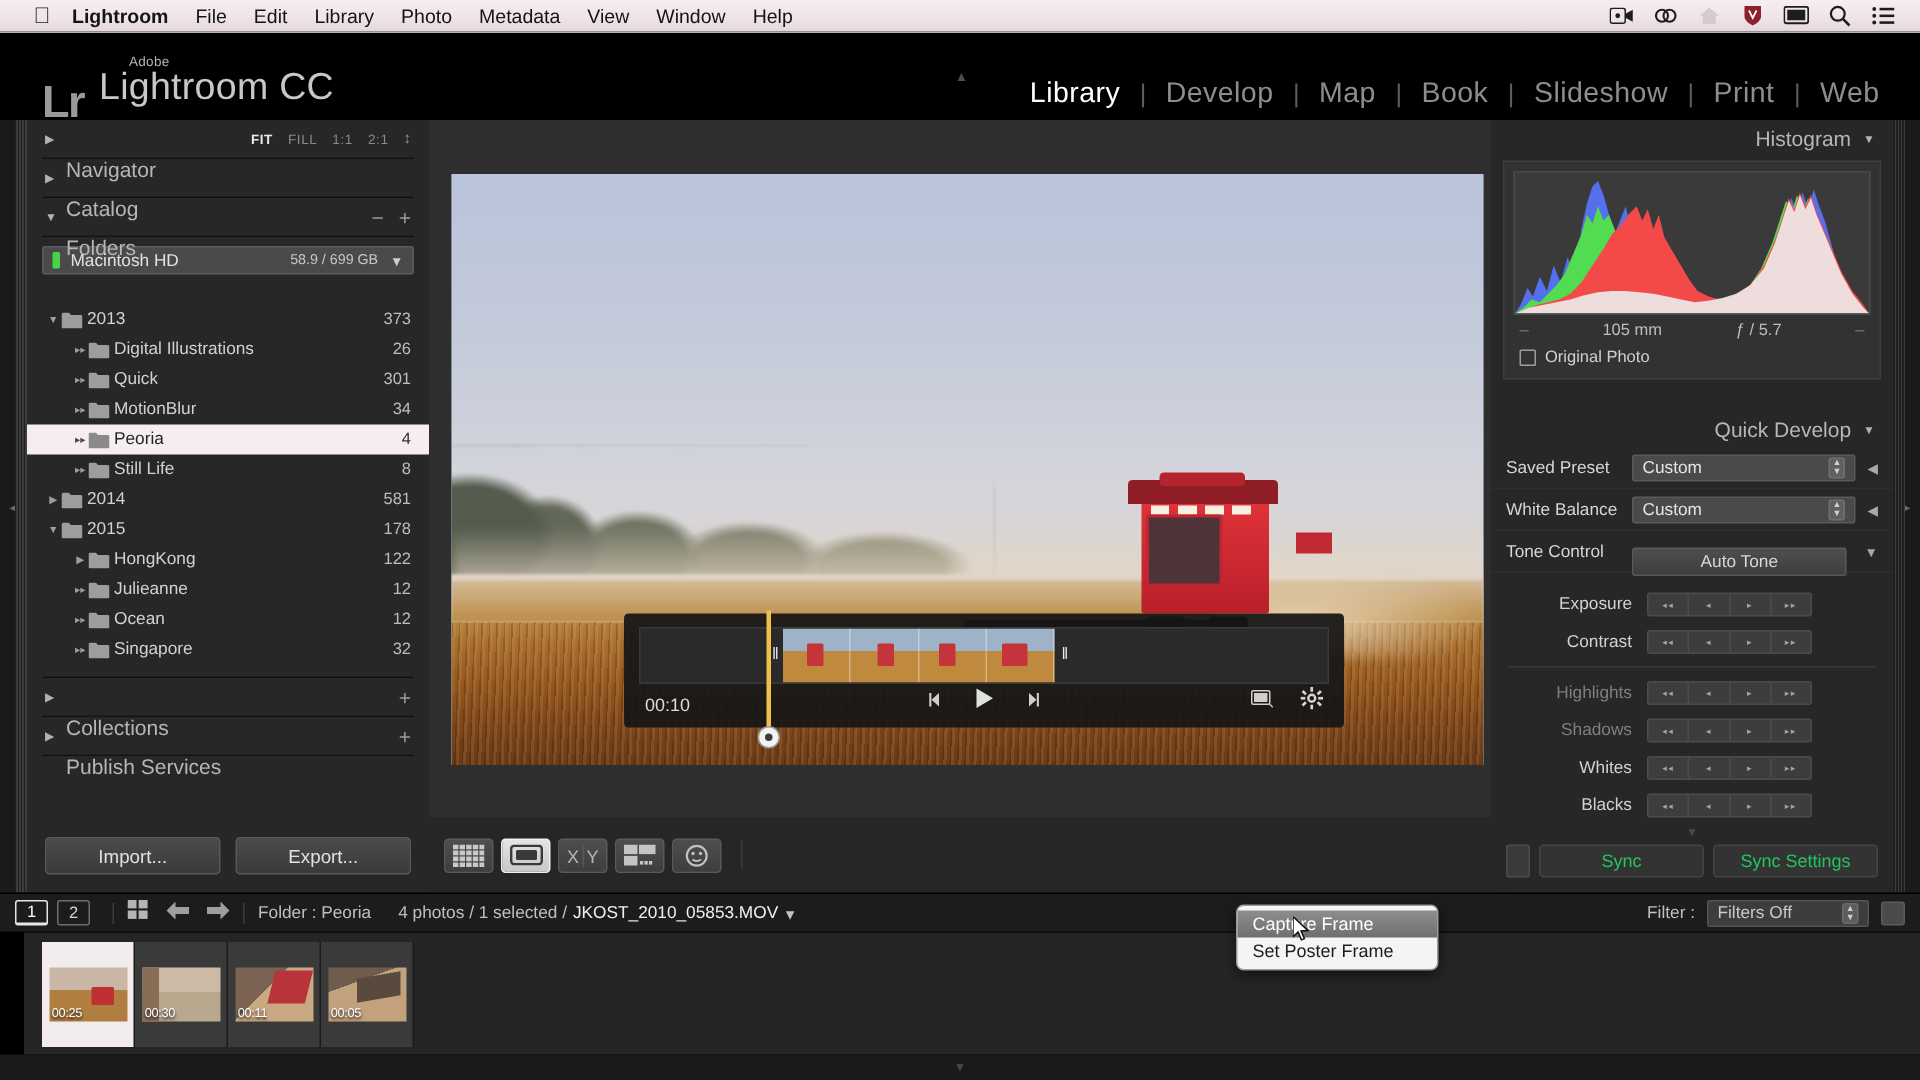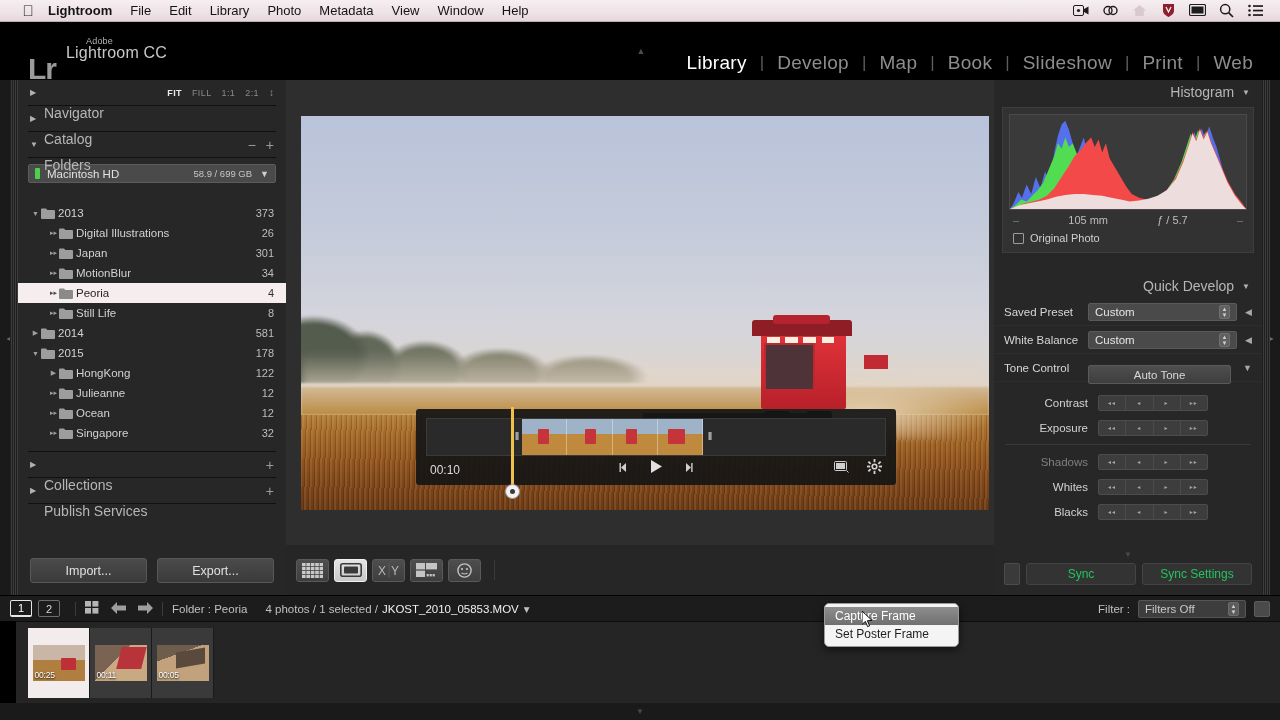--- a/index.html
+++ b/index.html
@@ -21,21 +21,21 @@
   .apple-logo { width: 20px; margin-left: 10px; text-align: center; color: #1a1a1a; font-size: 15px; line-height: 1; }
   .macbar .mitem { font-size: 13px; color: #141414; padding: 0 9px; line-height: 22px; white-space: nowrap; }
   .macbar .mitem.app { font-weight: bold; padding-left: 10px; }
   .macbar .right { margin-left: auto; display: flex; align-items: center; gap: 3px; padding-right: 4px; }
   .macbar .right .ricon { width: 26px; height: 20px; display: flex; align-items: center; justify-content: center; color: #1d1d1d; }
 
   
   .titlebar { position: absolute; top: 22px; left: 0; width: 1280px; height: 58px; background: #000; }
   .lr-badge { position: absolute; left: 28px; top: 32px; font-size: 30px; font-weight: bold; color: #9a9a9a; letter-spacing: -1px; line-height: 1; }
   .lr-adobe { position: absolute; left: 66px; top: 14px; font-size: 9px; color: #b4b4b4; letter-spacing: .2px; margin-left: 20px; }
-  .lr-name { position: absolute; left: 66px; top: 22px; font-size: 16px; color: #c8c8c8; font-weight: 300; letter-spacing: .2px; }
+  .lr-name { position: absolute; left: 66px; top: 22px; font-size: 25px; color: #c8c8c8; font-weight: 300; letter-spacing: .2px; }
   .modules { position: absolute; right: 14px; top: 30px; display: flex; align-items: center; }
   .modules .mod { font-size: 19px; color: #8d8d8d; padding: 0 13px; letter-spacing: .3px; }
   .modules .mod.active { color: #ffffff; }
   .modules .sep { color: #5e5e5e; font-size: 17px; }
   .tb-collapse { position: absolute; left: 634px; top: 24px; width: 14px; text-align: center; color: #4c4c4c; font-size: 9px; }
 
   
   .stage { position: absolute; top: 80px; left: 0; width: 1280px; height: 515px; background: #1a1a1a; }
 
   
@@ -337,21 +337,21 @@
             <div class="fcount">26</div>
           </div>
 
           <div class="frow" style="padding-left:30px">
             <div class="disc">▸▸</div>
             <div class="fico">
                 <svg width="14" height="11" viewBox="0 0 14 11">
                   <path d="M0 1.5 A1 1 0 0 1 1 .5 H5 L6.3 2 H13 A1 1 0 0 1 14 3 V10 A1 1 0 0 1 13 11 H1 A1 1 0 0 1 0 10 Z" fill="#9d9d9d"></path>
                 </svg>
               </div>
-            <div class="fname">Japan</div>
+            <div class="fname">Quick</div>
             <div class="fcount">301</div>
           </div>
 
           <div class="frow" style="padding-left:30px">
             <div class="disc">▸▸</div>
             <div class="fico">
                 <svg width="14" height="11" viewBox="0 0 14 11">
                   <path d="M0 1.5 A1 1 0 0 1 1 .5 H5 L6.3 2 H13 A1 1 0 0 1 14 3 V10 A1 1 0 0 1 13 11 H1 A1 1 0 0 1 0 10 Z" fill="#9d9d9d"></path>
                 </svg>
               </div>
@@ -683,40 +683,49 @@
 
       <div class="qdrow">
         <div class="lbl">Tone Control</div>
         <div class="autotone">Auto Tone</div>
         <div class="dtri">▼</div>
       </div>
 
       <div style="height:8px"></div>
 
       <div class="adjrow">
+        <div class="lbl">Exposure</div>
+        <div class="arrows">
+          <span>◂◂</span>
+          <span>◂</span>
+          <span>▸</span>
+          <span>▸▸</span>
+        </div>
+      </div>
+      <div class="adjrow">
         <div class="lbl">Contrast</div>
         <div class="arrows">
           <span>◂◂</span>
           <span>◂</span>
           <span>▸</span>
           <span>▸▸</span>
         </div>
       </div>
-      <div class="adjrow">
-        <div class="lbl">Exposure</div>
+
+      <div class="rp-div"></div>
+
+      <div class="adjrow dim">
+        <div class="lbl">Highlights</div>
         <div class="arrows">
           <span>◂◂</span>
           <span>◂</span>
           <span>▸</span>
           <span>▸▸</span>
         </div>
       </div>
-
-      <div class="rp-div"></div>
-
       <div class="adjrow dim">
         <div class="lbl">Shadows</div>
         <div class="arrows">
           <span>◂◂</span>
           <span>◂</span>
           <span>▸</span>
           <span>▸▸</span>
         </div>
       </div>
       <div class="adjrow">
@@ -783,20 +792,26 @@
   </div>
 
   <div class="filmstrip">
     <div class="fcell sel">
       <div class="fthumb" style="background:linear-gradient(180deg,#c9b6a6 0 42%,#b07f3f 42% 100%)">
         <div style="position:absolute;right:16%;bottom:28%;width:30%;height:34%;background:#bf2f36;border-radius:1px"></div>
         <div class="dur">00:25</div>
       </div>
     </div>
     <div class="fcell">
+      <div class="fthumb" style="background:linear-gradient(180deg,#cdbaa6 0 46%,#b9a88e 46% 100%)">
+        <div style="position:absolute;left:0;top:0;width:22%;height:100%;background:#8a6d55"></div>
+        <div class="dur">00:30</div>
+      </div>
+    </div>
+    <div class="fcell">
       <div class="fthumb" style="background:linear-gradient(135deg,#7a6352 0 40%,#c9a982 40% 100%)">
         <div style="position:absolute;right:4%;top:8%;width:48%;height:60%;background:#b8333a;transform:skewX(-14deg)"></div>
         <div class="dur">00:11</div>
       </div>
     </div>
     <div class="fcell">
       <div class="fthumb" style="background:linear-gradient(160deg,#6e5c4c 0 30%,#c2a27c 30% 100%)">
         <div style="position:absolute;right:6%;top:14%;width:56%;height:44%;background:#5a4a3d;transform:skewY(-10deg)"></div>
         <div class="dur">00:05</div>
       </div>

